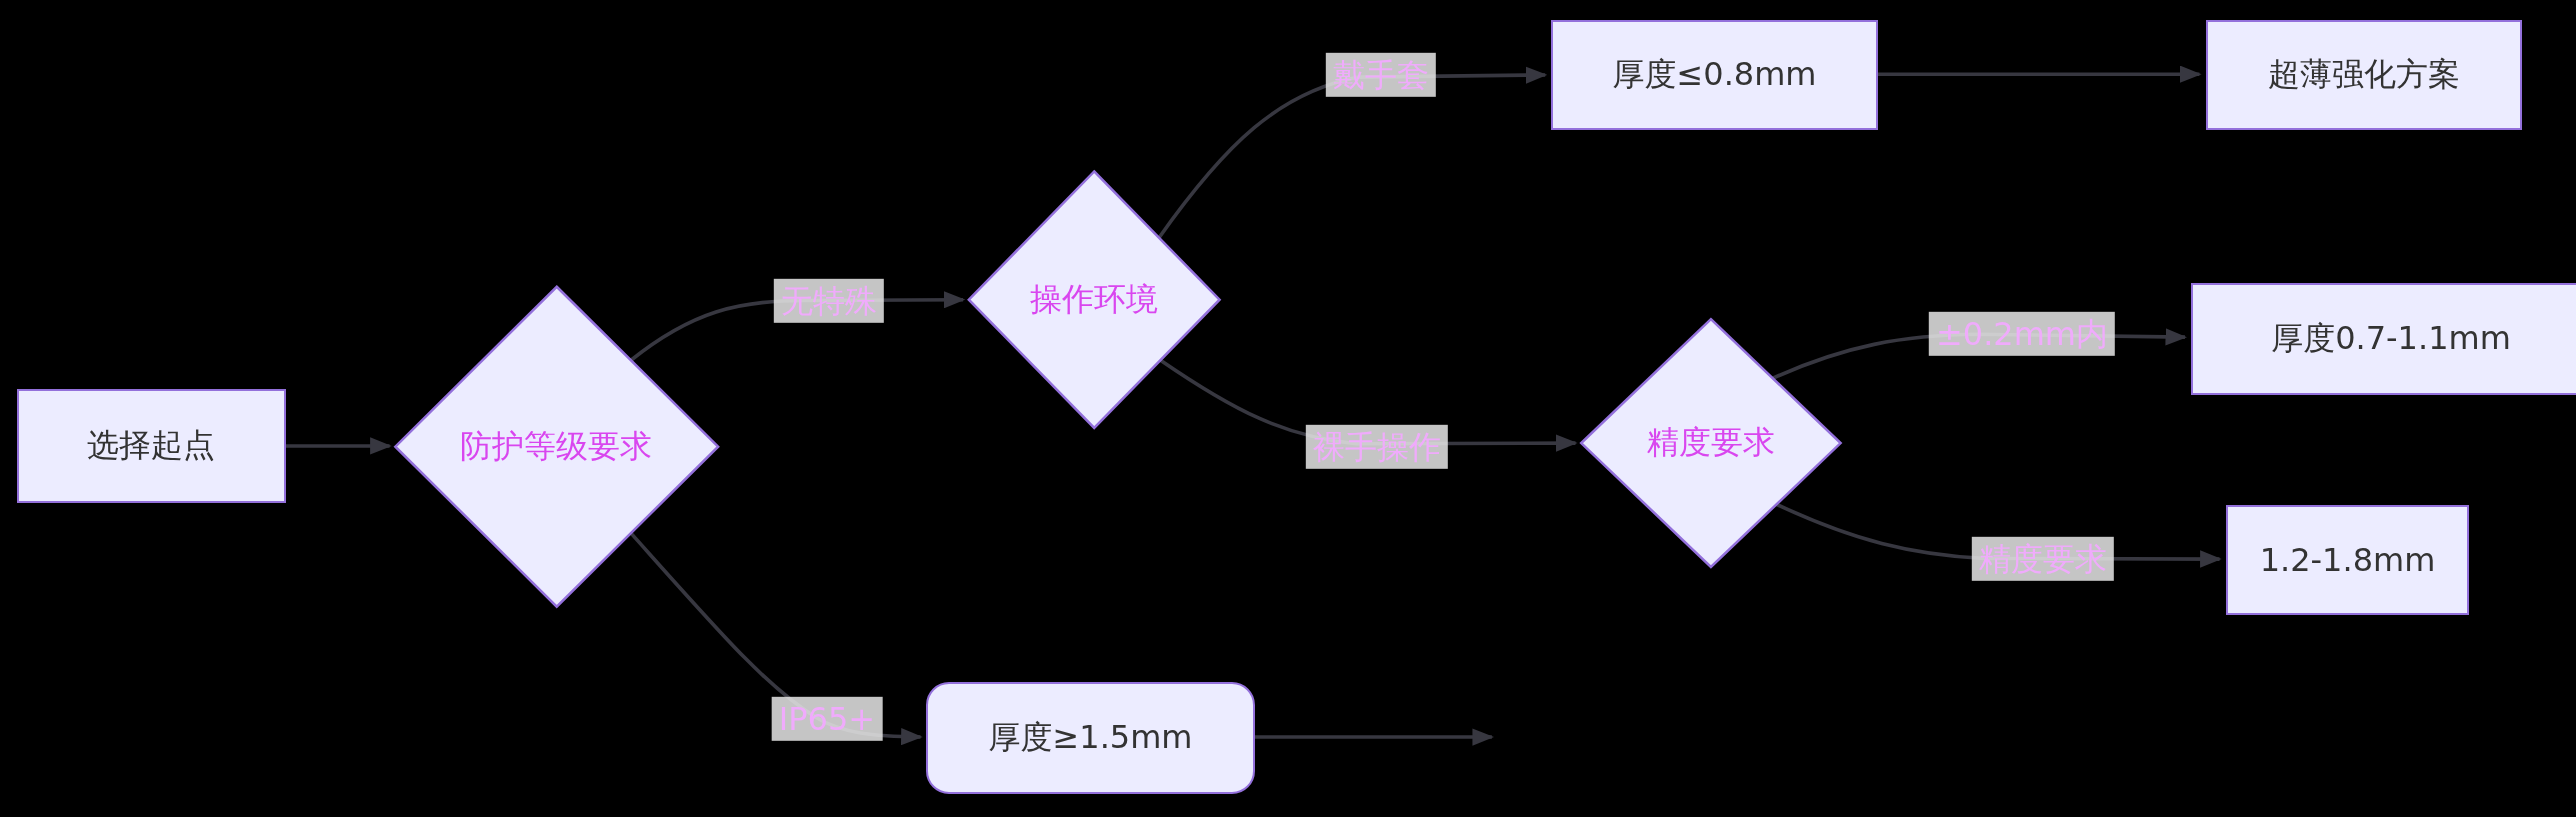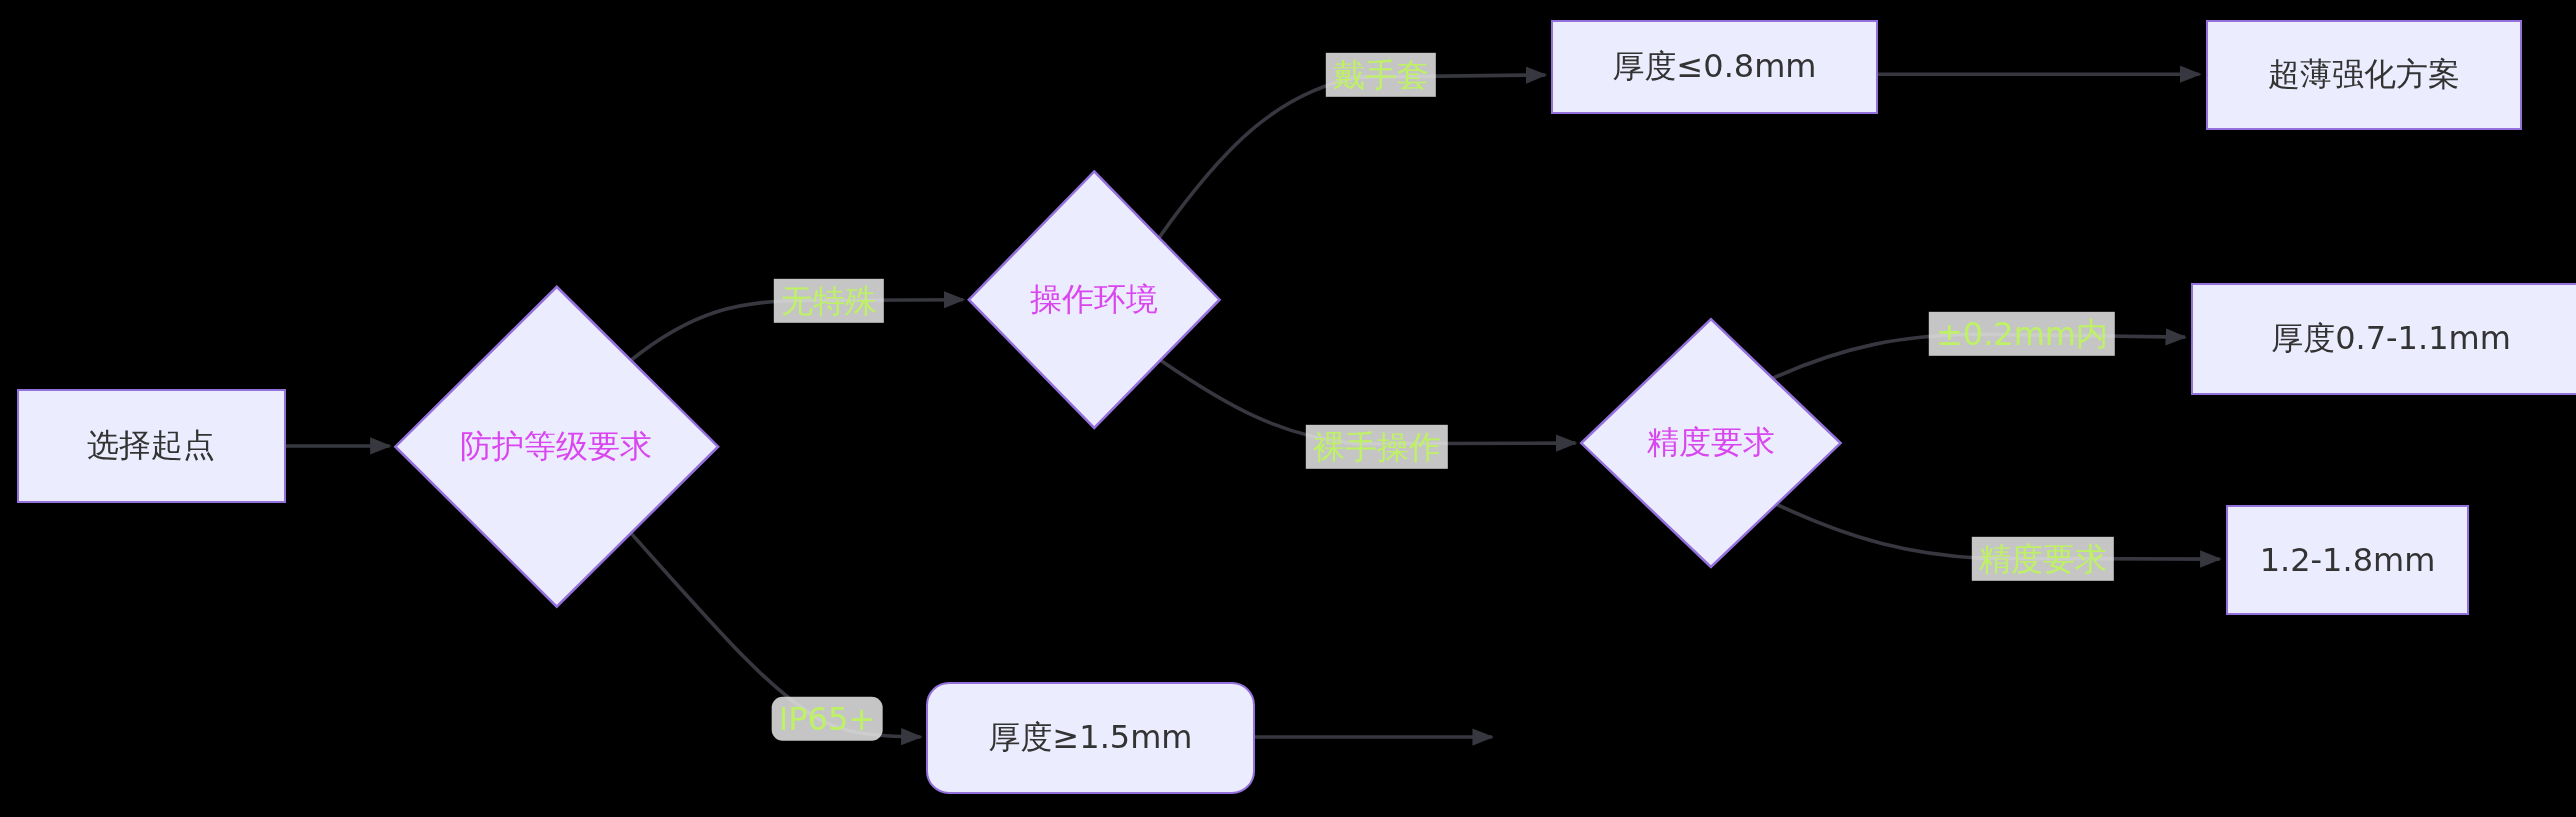--- a/index.html
+++ b/index.html
@@ -52,21 +52,21 @@
     color: #d946ef;
     font-size: 32px;
     white-space: nowrap;
     text-align: center;
   }
   .edge-label {
     position: absolute;
     z-index: 3;
     transform: translate(-50%, -50%);
     background: rgba(232, 232, 232, 0.85);
-    color: #bef264;
+    color: #f0abfc;
     font-size: 32px;
     line-height: 1.25;
     padding: 2.2px 7.2px;
     white-space: nowrap;
     text-align: center;
   }
 </style>
 </head>
 <body>
 
@@ -91,21 +91,21 @@
 
     <polygon class="diamond-shape" points="772,398 996,620 772,842 548,620"></polygon>
     <polygon class="diamond-shape" points="1518,238 1692,416 1518,594 1344,416"></polygon>
     <polygon class="diamond-shape" points="2374,443 2554,615 2374,787 2194,615"></polygon>
   </svg>
 
   <div class="node" style="left:16.6px; top:389px; width:269px; height:114px;">
     <span>选择起点</span>
   </div>
 
-  <div class="node" style="left:1551px; top:19.5px; width:327px; height:94px;">
+  <div class="node" style="left:1551px; top:19.5px; width:327px; height:110px;">
     <span>厚度≤0.8mm</span>
   </div>
 
   <div class="node" style="left:2206px; top:19.5px; width:316px; height:110px;">
     <span>超薄强化方案</span>
   </div>
 
   <div class="node" style="left:2191px; top:283px; width:400px; height:112px;">
     <span>厚度0.7-1.1mm</span>
   </div>
@@ -121,16 +121,16 @@
 
   <div class="diamond-text" style="left:556px; top:447px;">防护等级要求</div>
   <div class="diamond-text" style="left:1094px; top:300px;">操作环境</div>
   <div class="diamond-text" style="left:1711px; top:443px;">精度要求</div>
 
   <div class="edge-label" style="left:829px; top:301px;">无特殊</div>
   <div class="edge-label" style="left:1381px; top:75px;">戴手套</div>
   <div class="edge-label" style="left:1377px; top:447px;">裸手操作</div>
   <div class="edge-label" style="left:2022px; top:334px;">±0.2mm内</div>
   <div class="edge-label" style="left:2043px; top:559px;">精度要求</div>
-  <div class="edge-label" style="left:827px; top:719px;border-radius:11px;">IP65+</div>
+  <div class="edge-label" style="left:827px; top:719px;">IP65+</div>
 
 </div>
 
 
 </body></html>

